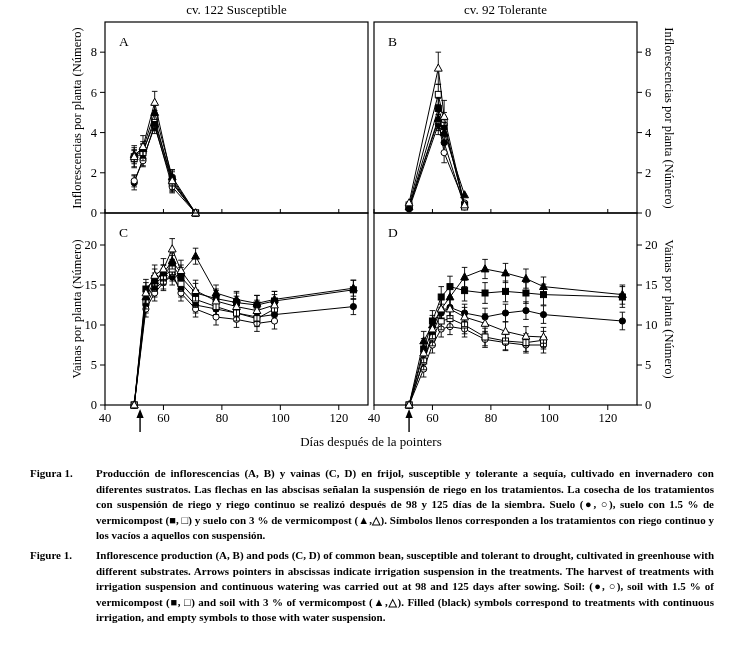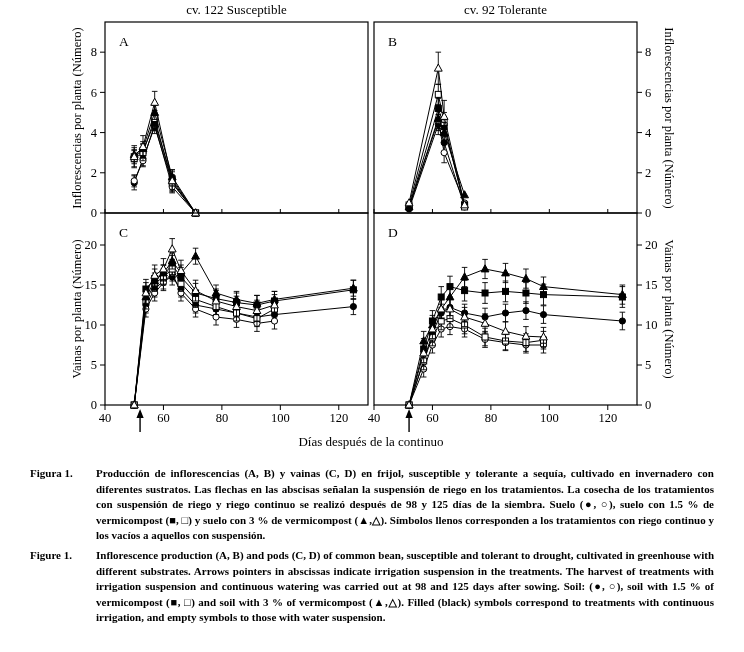--- a/index.html
+++ b/index.html
@@ -795,21 +795,21 @@
       </svg>
 
     <div class="col-title" style="left:105px;width:263px;">cv. 122 Susceptible</div>
     <div class="col-title" style="left:374px;width:263px;text-align:center;">cv. 92 Tolerante</div>
 
     <div class="ylab rot-left" style="left:77px;top:118px;">Inflorescencias por planta (Número)</div>
     <div class="ylab rot-right" style="left:668px;top:118px;">Inflorescencias por planta (Número)</div>
     <div class="ylab rot-left" style="left:77px;top:309px;">Vainas por planta (Número)</div>
     <div class="ylab rot-right" style="left:668px;top:309px;">Vainas por planta (Número)</div>
 
-    <div class="xlab">Días después de la continuo</div>
+    <div class="xlab">Días después de la pointers</div>
   </div>
 
   <div class="captions">
     <p class="cap"><span class="cap-label">Figura 1.</span><span>Producción de inflorescencias (A, B) y vainas (C, D) en frijol, susceptible y tolerante a sequía, cultivado en invernadero con diferentes sustratos. Las flechas en las abscisas señalan la suspensión de riego en los tratamientos. La cosecha de los tratamientos con suspensión de riego y riego continuo se realizó después de 98 y 125 días de la siembra. Suelo (●, ○), suelo con 1.5 % de vermicompost (■, □) y suelo con 3 % de vermicompost (▲,△). Símbolos llenos corresponden a los tratamientos con riego continuo y los vacíos a aquellos con suspensión.</span></p>
     <p class="cap"><span class="cap-label">Figure 1.</span><span>Inflorescence production (A, B) and pods (C, D) of common bean, susceptible and tolerant to drought, cultivated in greenhouse with different substrates. Arrows pointers in abscissas indicate irrigation suspension in the treatments. The harvest of treatments with irrigation suspension and continuous watering was carried out at 98 and 125 days after sowing. Soil: (●, ○), soil with 1.5 % of vermicompost (■, □) and soil with 3 % of vermicompost (▲,△). Filled (black) symbols correspond to treatments with continuous irrigation, and empty symbols to those with water suspension.</span></p>
   </div>
 
 </div>
 
 </body></html>

